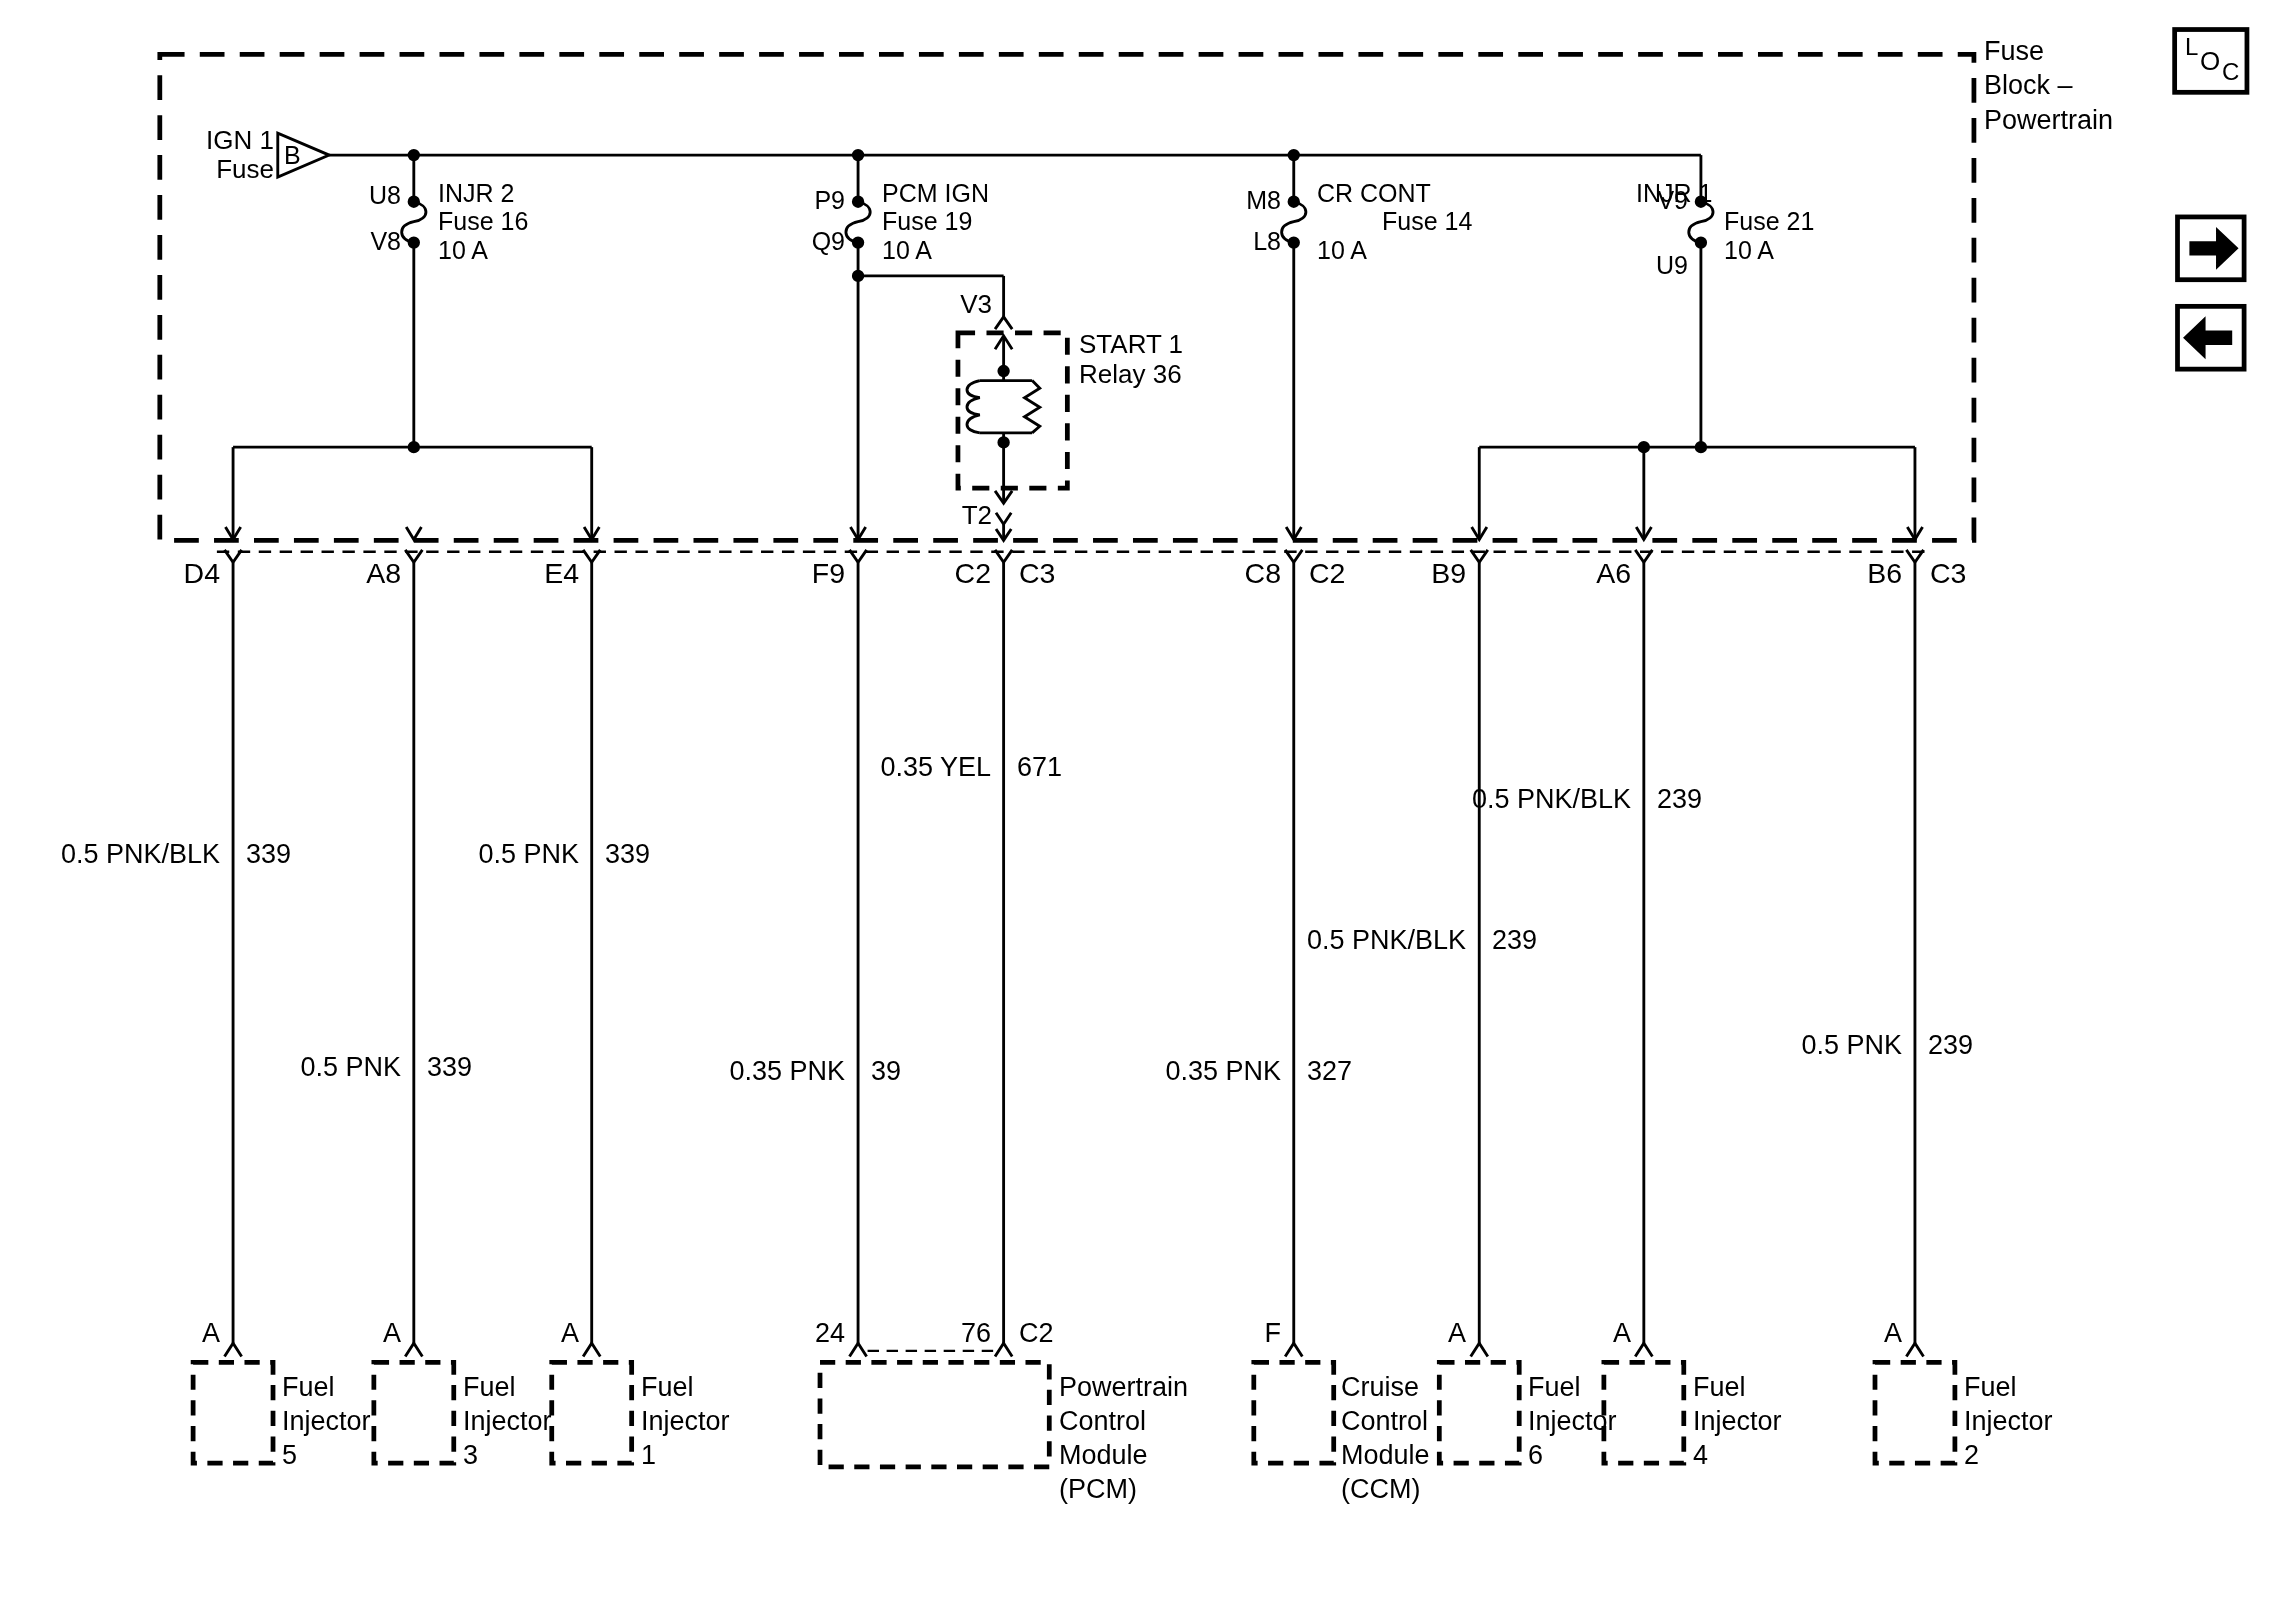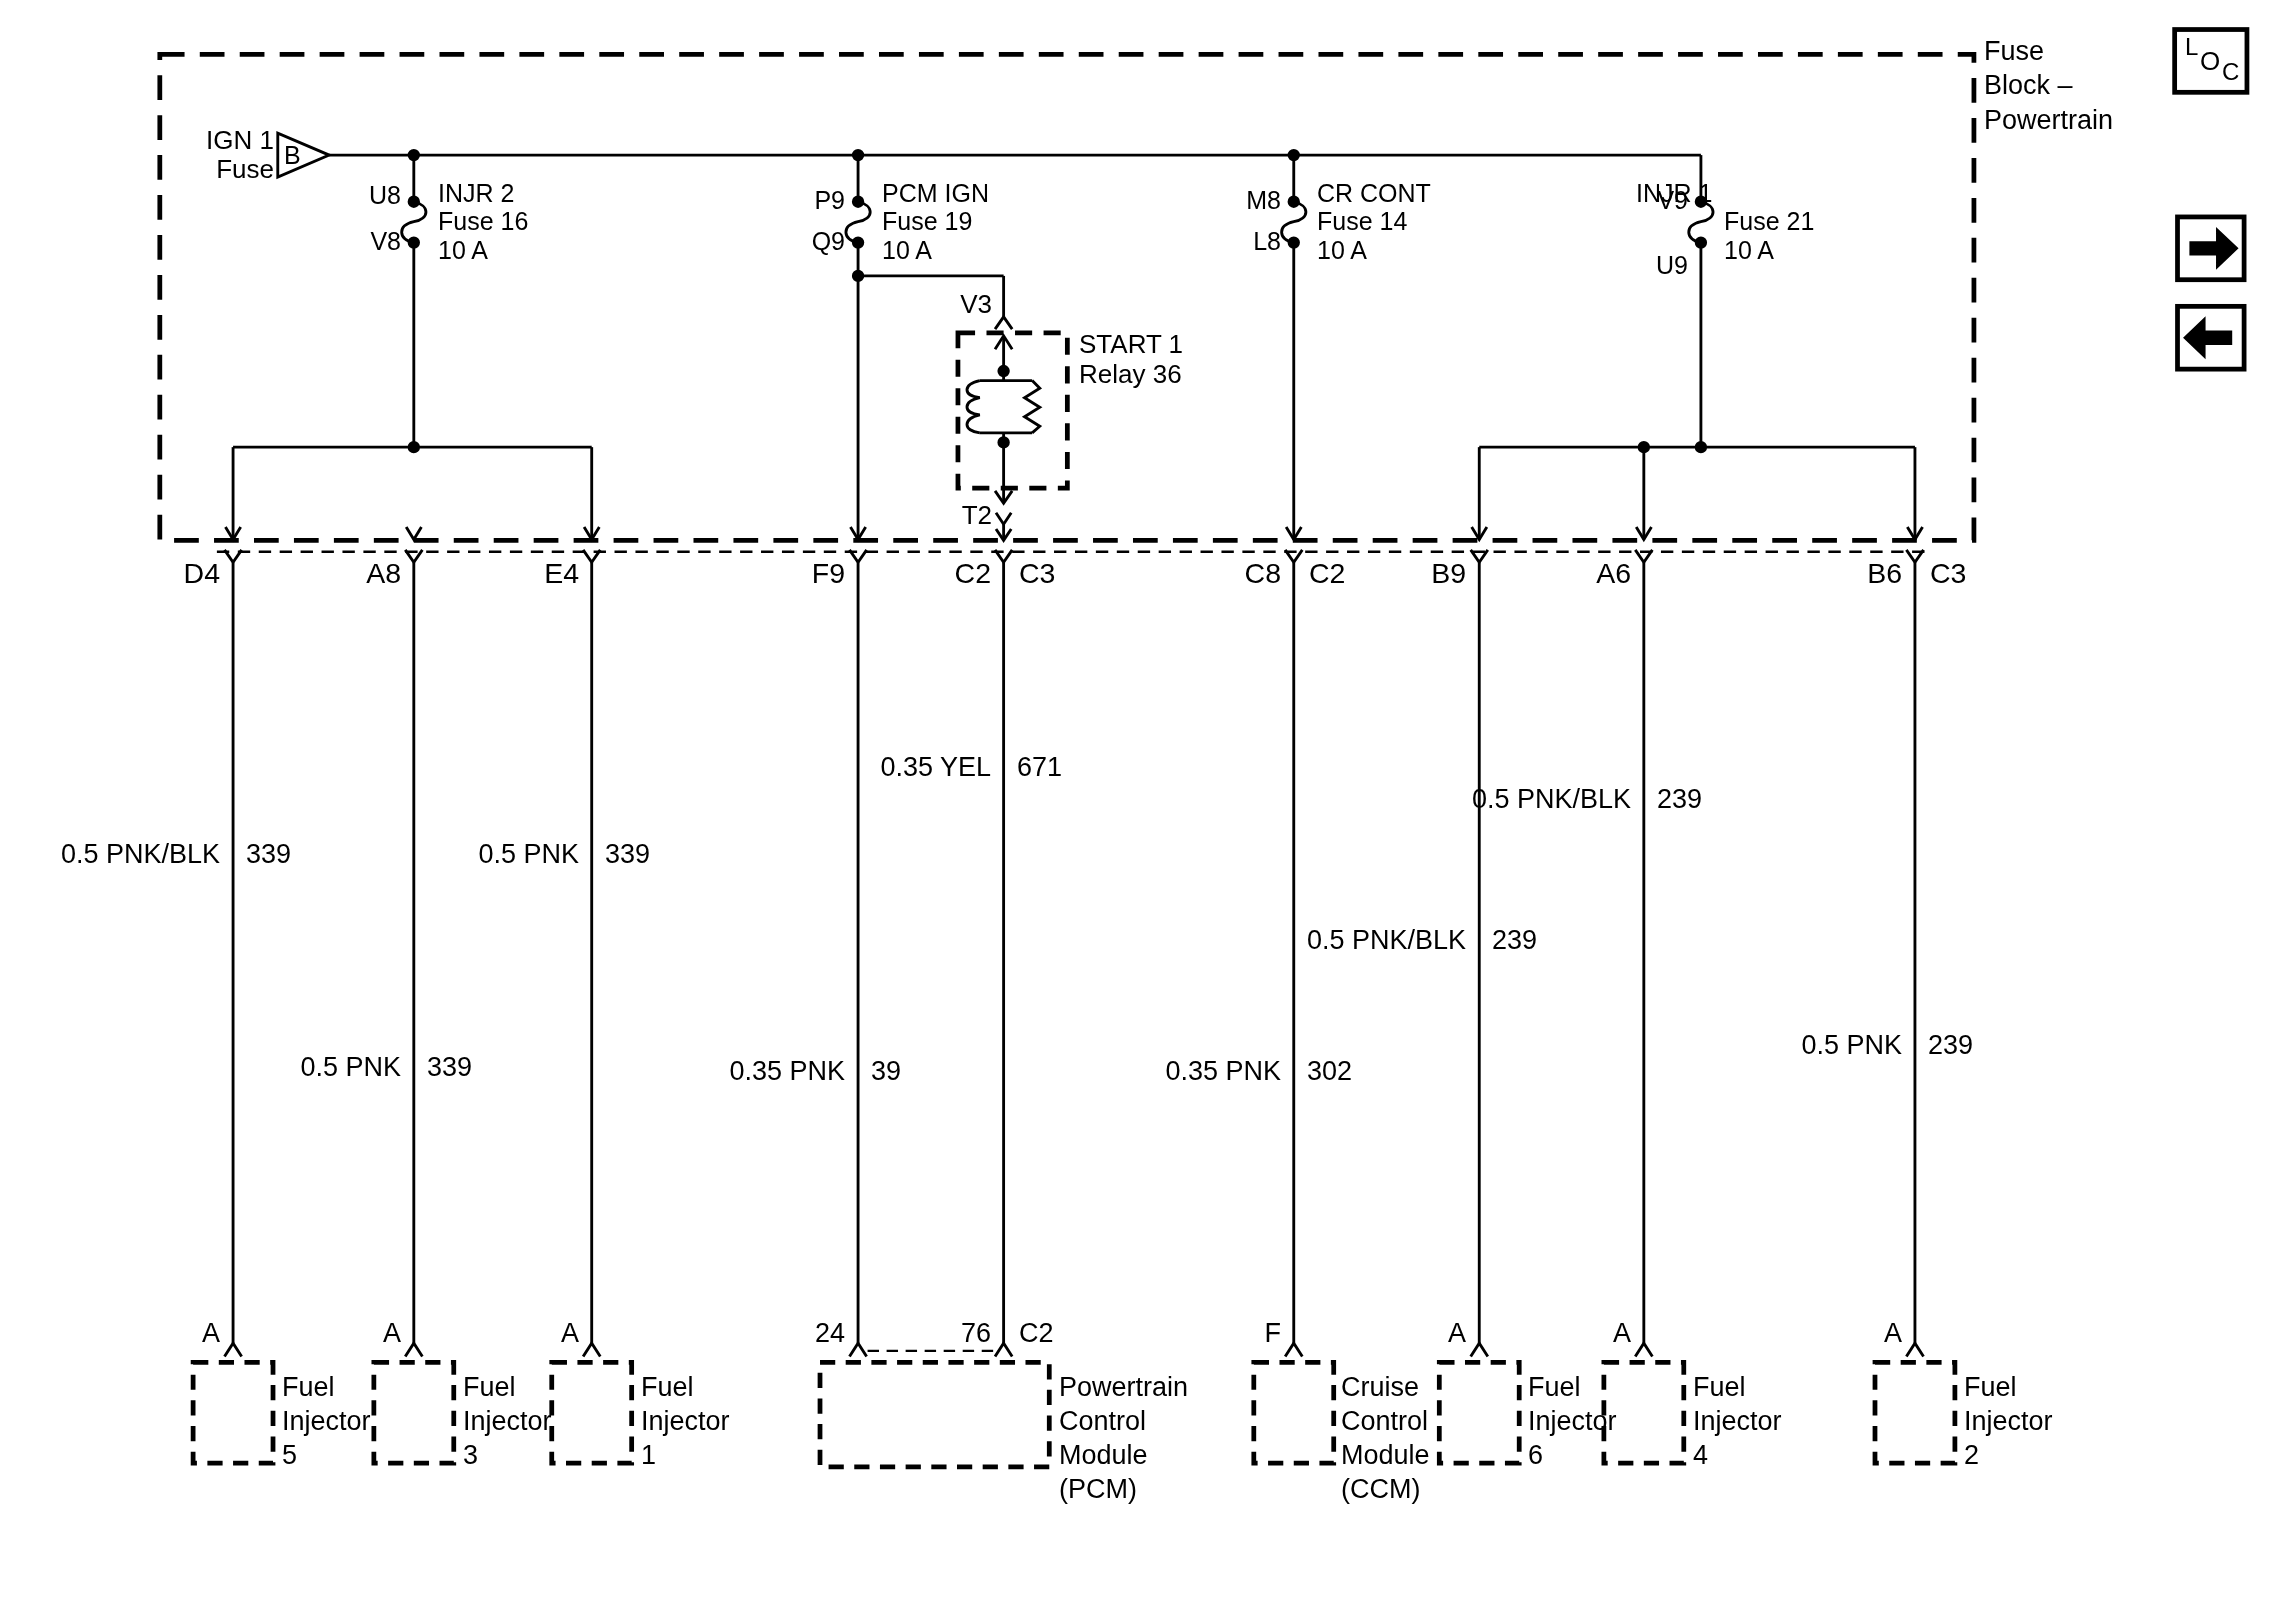--- a/index.html
+++ b/index.html
@@ -189,21 +189,21 @@
 
 <span class="t f26" style="right:1440px;top:188px;">P9</span>
 <span class="t f26" style="right:1440px;top:229px;">Q9</span>
 <span class="t f26" style="left:882px;top:181px;">PCM IGN</span>
 <span class="t f26" style="left:882px;top:209px;">Fuse 19</span>
 <span class="t f26" style="left:882px;top:238px;">10 A</span>
 
 <span class="t f26" style="right:1004px;top:188px;">M8</span>
 <span class="t f26" style="right:1004px;top:229px;">L8</span>
 <span class="t f26" style="left:1317px;top:181px;">CR CONT</span>
-<span class="t f26" style="left:1317px;top:209px;">Fuse 14</span>
+<span class="t f26" style="left:1382px;top:209px;">Fuse 14</span>
 <span class="t f26" style="left:1317px;top:238px;">10 A</span>
 
 <span class="t f26" style="right:597px;top:188px;">V9</span>
 <span class="t f26" style="right:597px;top:229px;margin-top:24px;">U9</span>
 <span class="t f26" style="left:1636px;top:181px;">INJR 1</span>
 <span class="t f26" style="left:1724px;top:209px;">Fuse 21</span>
 <span class="t f26" style="left:1724px;top:238px;">10 A</span>
 
 <span class="t f27" style="right:1293px;top:291px;">V3</span>
 <span class="t f27" style="left:1079px;top:331px;">START 1</span>
@@ -227,21 +227,21 @@
 <span class="t f28" style="left:246px;top:841px;">339</span>
 <span class="t f28" style="right:1884px;top:1054px;">0.5 PNK</span>
 <span class="t f28" style="left:427px;top:1054px;">339</span>
 <span class="t f28" style="right:1706px;top:841px;">0.5 PNK</span>
 <span class="t f28" style="left:605px;top:841px;">339</span>
 <span class="t f28" style="right:1294px;top:754px;">0.35 YEL</span>
 <span class="t f28" style="left:1017px;top:754px;">671</span>
 <span class="t f28" style="right:1440px;top:1058px;">0.35 PNK</span>
 <span class="t f28" style="left:871px;top:1058px;">39</span>
 <span class="t f28" style="right:1004px;top:1058px;">0.35 PNK</span>
-<span class="t f28" style="left:1307px;top:1058px;">302</span>
+<span class="t f28" style="left:1307px;top:1058px;">327</span>
 <span class="t f28" style="right:819px;top:927px;">0.5 PNK/BLK</span>
 <span class="t f28" style="left:1492px;top:927px;">239</span>
 <span class="t f28" style="right:654px;top:786px;">0.5 PNK/BLK</span>
 <span class="t f28" style="left:1657px;top:786px;">239</span>
 <span class="t f28" style="right:383px;top:1032px;">0.5 PNK</span>
 <span class="t f28" style="left:1928px;top:1032px;">239</span>
 
 <span class="t f28" style="right:2065px;top:1320px;">A</span>
 <span class="t f28" style="right:1884px;top:1320px;">A</span>
 <span class="t f28" style="right:1706px;top:1320px;">A</span>

